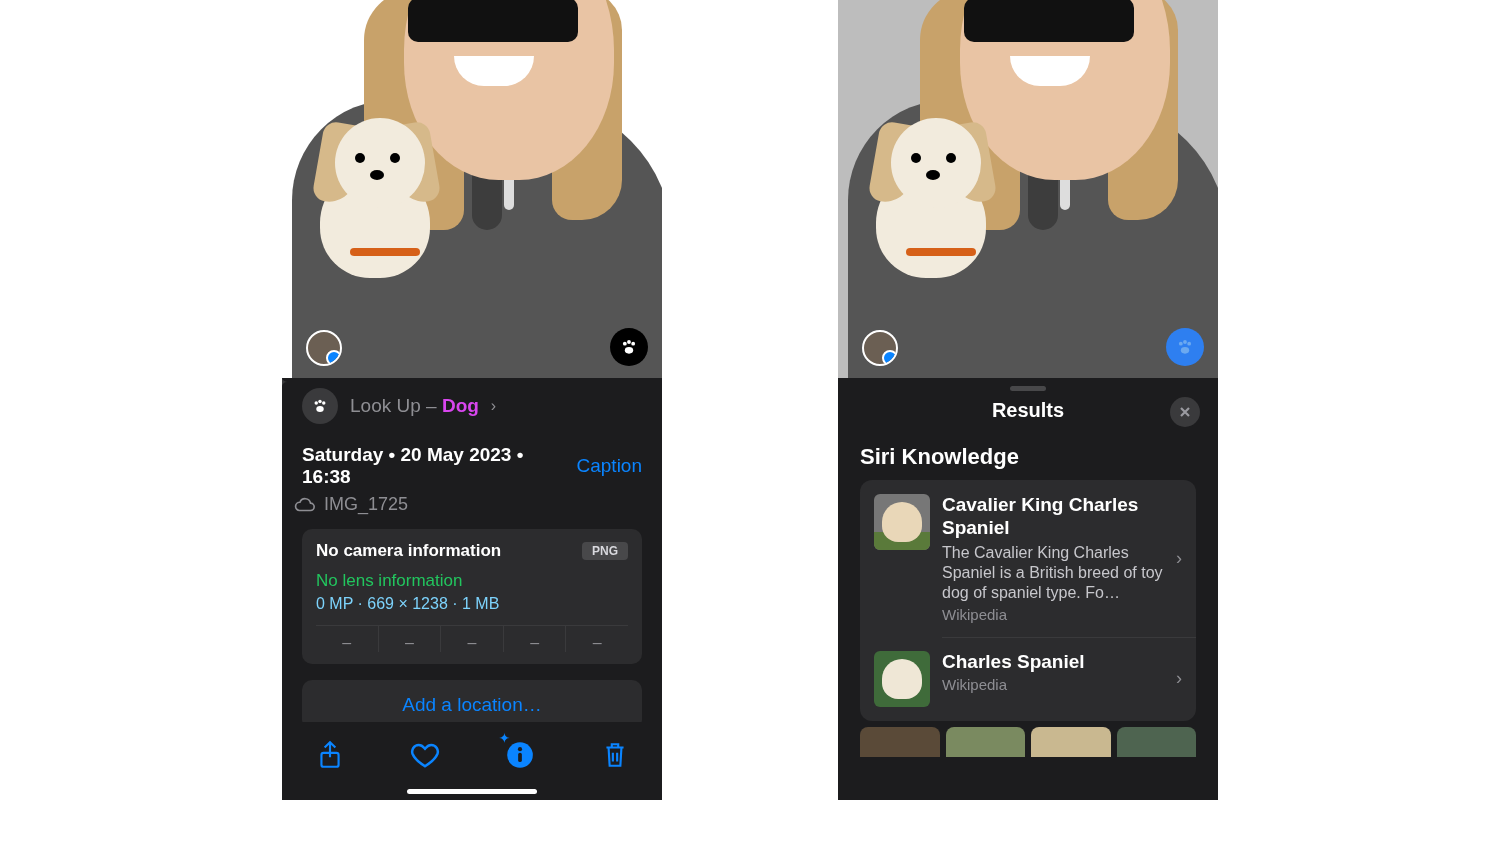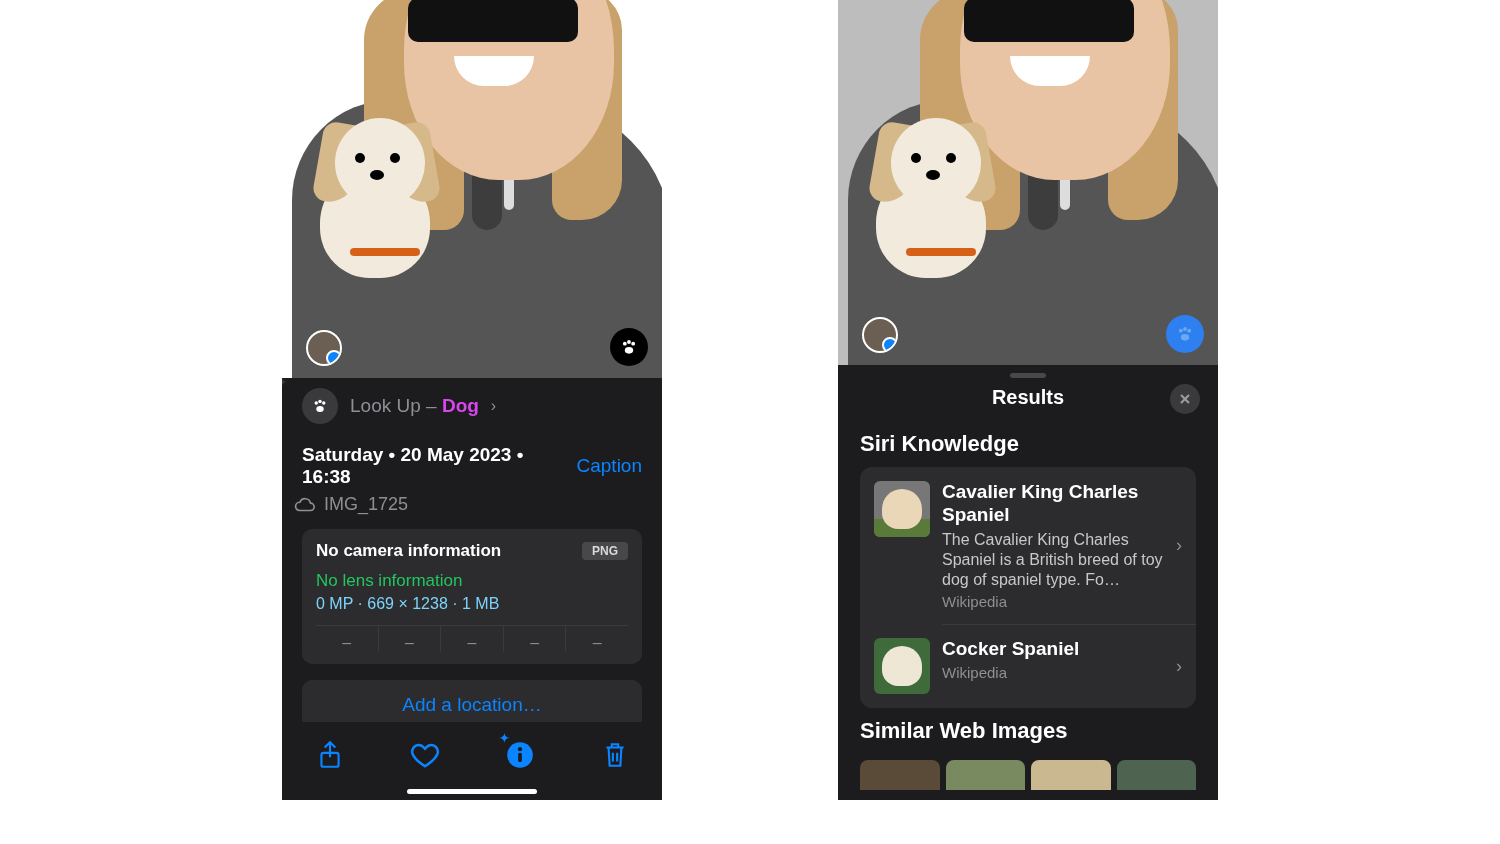--- a/index.html
+++ b/index.html
@@ -276,28 +276,27 @@
           <div class="result-desc">The Cavalier King Charles Spaniel is a British breed of toy dog of spaniel type. Fo…</div>
           <div class="result-src">Wikipedia</div>
         </div>
         <div class="result-chev">›</div>
       </div>
       <div class="result-item">
         <div class="thumb green">
             <div class="dog-mini" style="background:#efe7d6;"></div>
           </div>
         <div class="result-text">
-          <div class="result-title">Cocker Spaniel</div>
+          <div class="result-title">Charles Spaniel</div>
           <div class="result-src">Wikipedia</div>
         </div>
         <div class="result-chev">›</div>
       </div>
     </div>
 
-    <div class="section-title">Similar Web Images</div>
     <div class="similar-strip">
       <div class="sim-img a"></div>
       <div class="sim-img b"></div>
       <div class="sim-img c"></div>
       <div class="sim-img d"></div>
     </div>
   </div>
 </div>
 
 </body></html>

